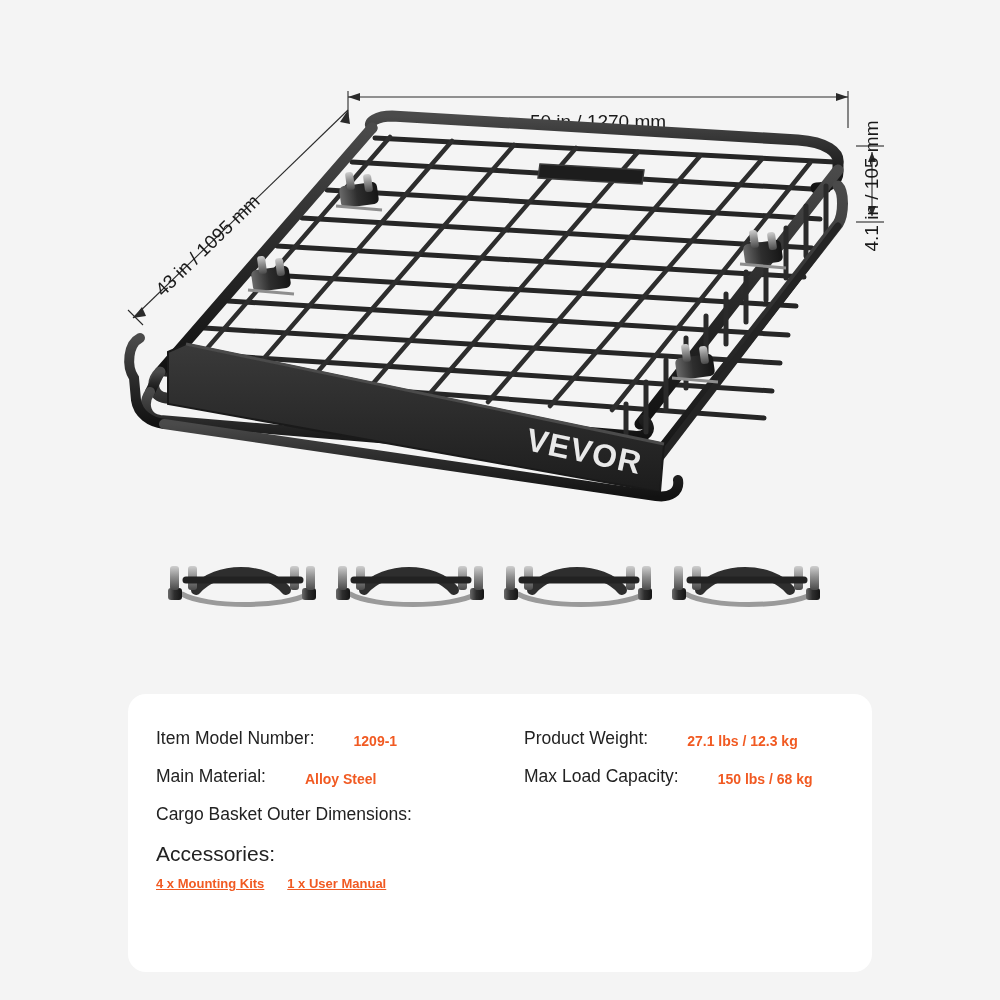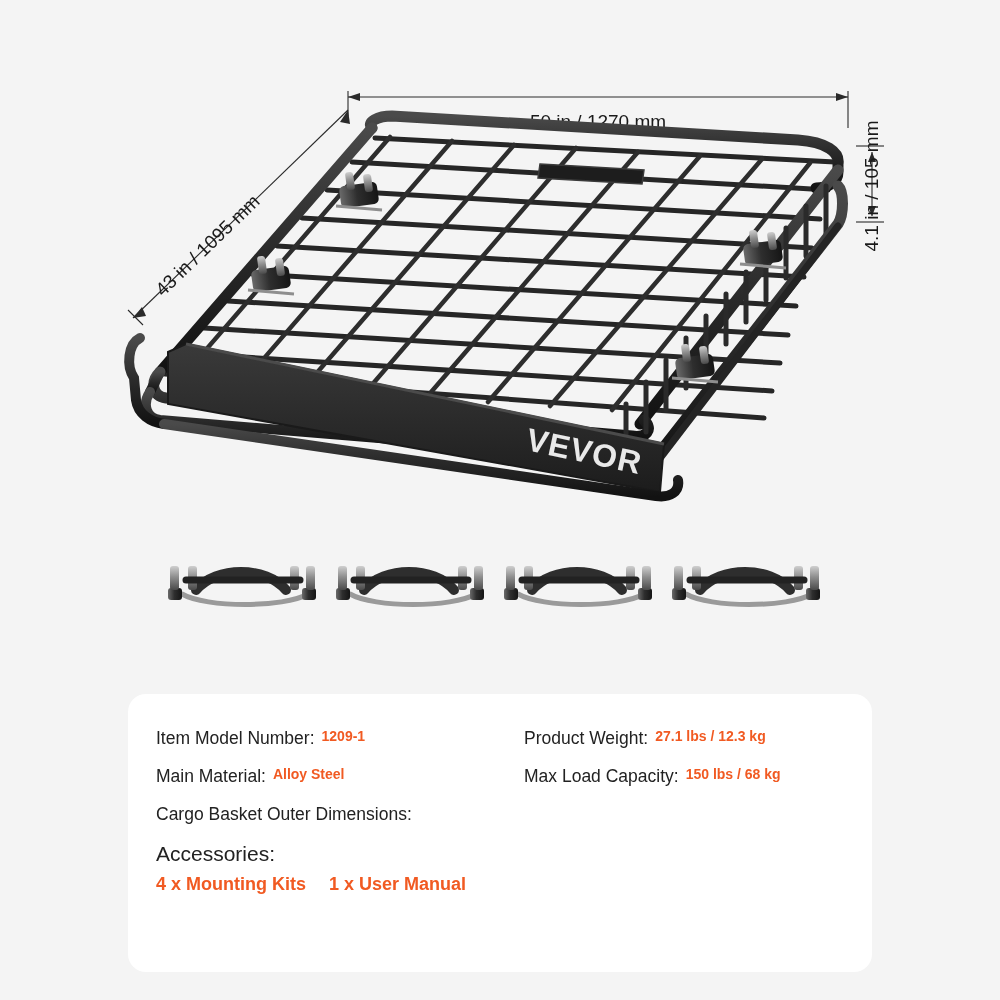--- a/index.html
+++ b/index.html
@@ -45,21 +45,22 @@
     box-sizing: border-box;
     padding: 34px 30px 0 28px;
   }
   .spec-row {
     display: flex;
     align-items: baseline;
     margin-bottom: 17px;
   }
   .spec-col {
     display: flex;
-    align-items: flex-start;
+    align-items: flex-end;
+    gap: 32px;
   }
   .spec-col.left { width: 368px; }
   .spec-label {
     font-size: 17.5px;
     color: #222222;
     white-space: nowrap;
   }
   .spec-value {
     font-size: 14px;
     color: #f15a22;
@@ -68,23 +69,24 @@
     margin-left: 7px;
   }
   .spec-row.full .spec-label { font-size: 17.5px; }
   .accessories-head {
     font-size: 21px;
     color: #222222;
     margin-top: 14px;
     margin-bottom: 8px;
   }
   .accessories-value {
-    font-size: 18px;
+    font-size: 13px;
     color: #f15a22;
     font-weight: bold;
+    text-decoration: underline;
   }
   .acc-gap { display: inline-block; width: 14px; }
 
   
   .dim-text {
     font-size: 19px;
     fill: #1a1a1a;
     font-family: "Liberation Sans", sans-serif;
   }
 </style>

